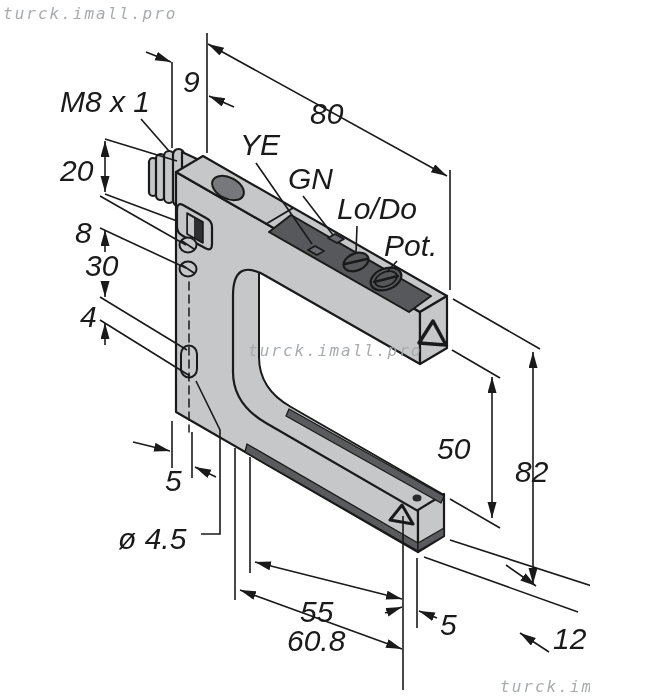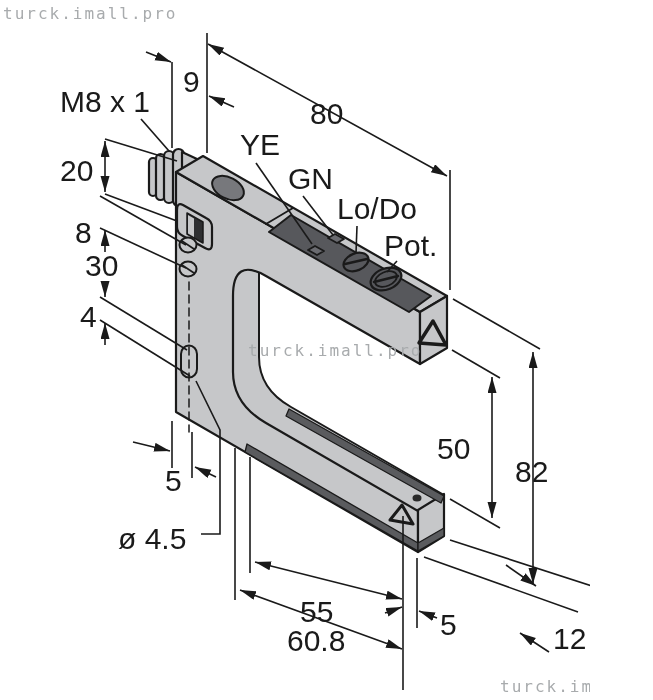--- a/index.html
+++ b/index.html
@@ -1,17 +1,17 @@
 <!DOCTYPE html>
 <html><head>
 <meta charset="utf-8">
 <style>
   html,body{margin:0;padding:0;background:#fff;}
   #stage{position:relative;width:590px;height:700px;background:#fff;overflow:hidden;
-         font-family:"Liberation Sans", sans-serif;}
+         font-family:"Liberation Sans", sans-serif;font-style:italic;}
   svg{display:block;}
   text.dim{font-family:"Liberation Sans", sans-serif;font-size:30px;fill:#1a1a1a;}
   text.lbl{font-family:"Liberation Sans", sans-serif;font-size:30px;fill:#1a1a1a;}
   text.wm{font-family:"DejaVu Sans Mono", monospace;font-size:16px;fill:#a8abad;letter-spacing:2px;}
 </style>
 </head>
 <body>
 
 <div id="stage">
 <svg width="653" height="700" viewBox="0 0 653 700">

